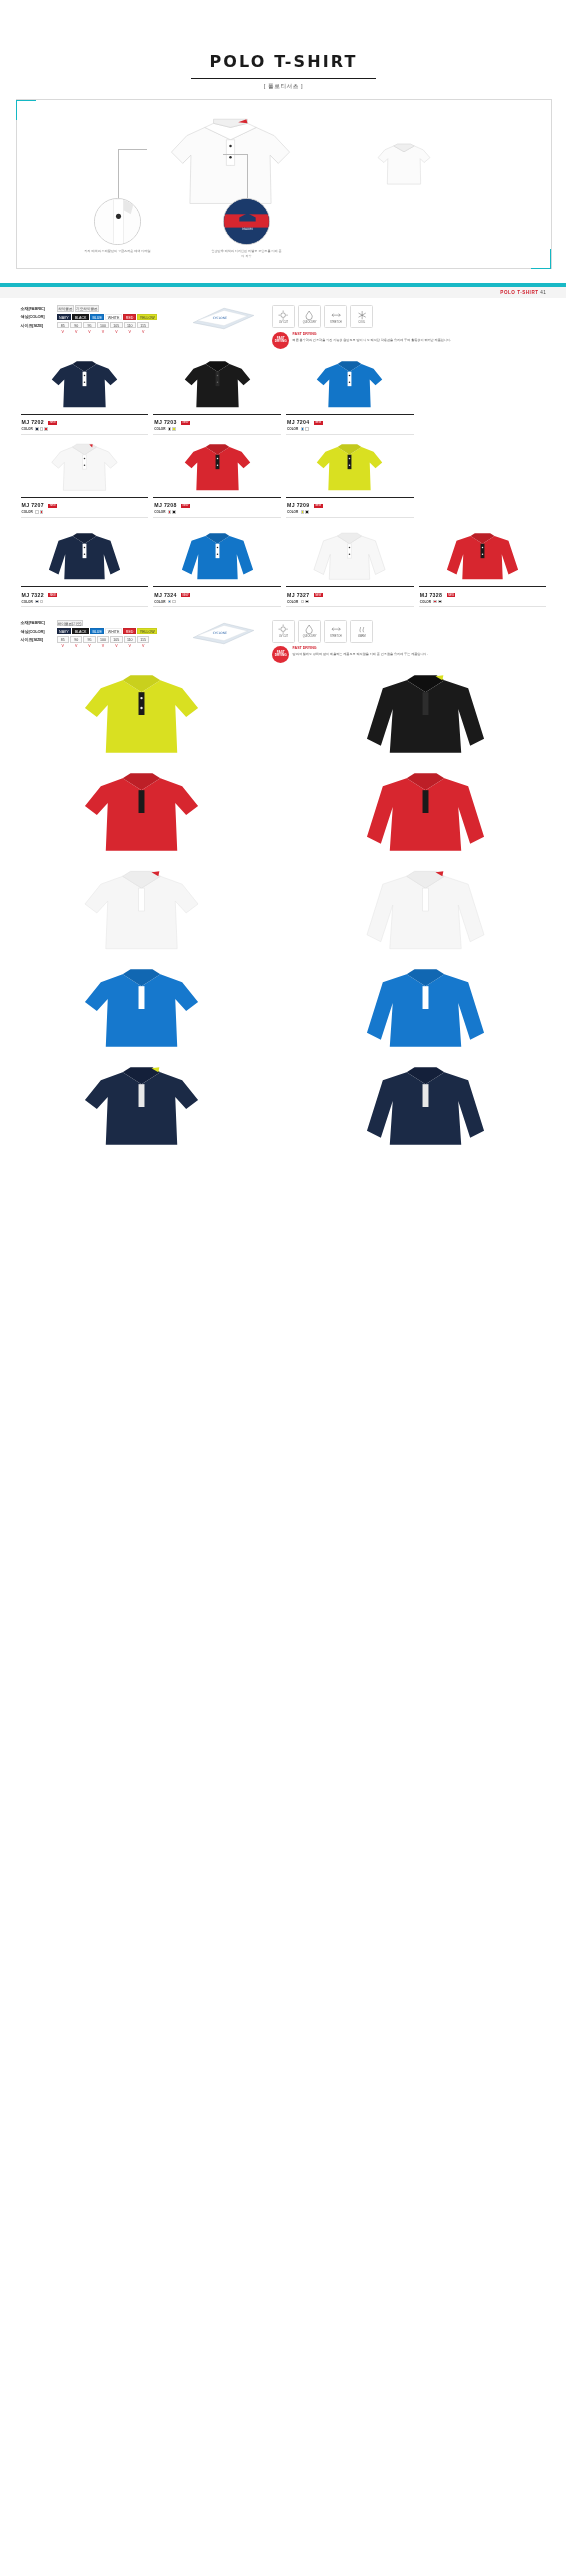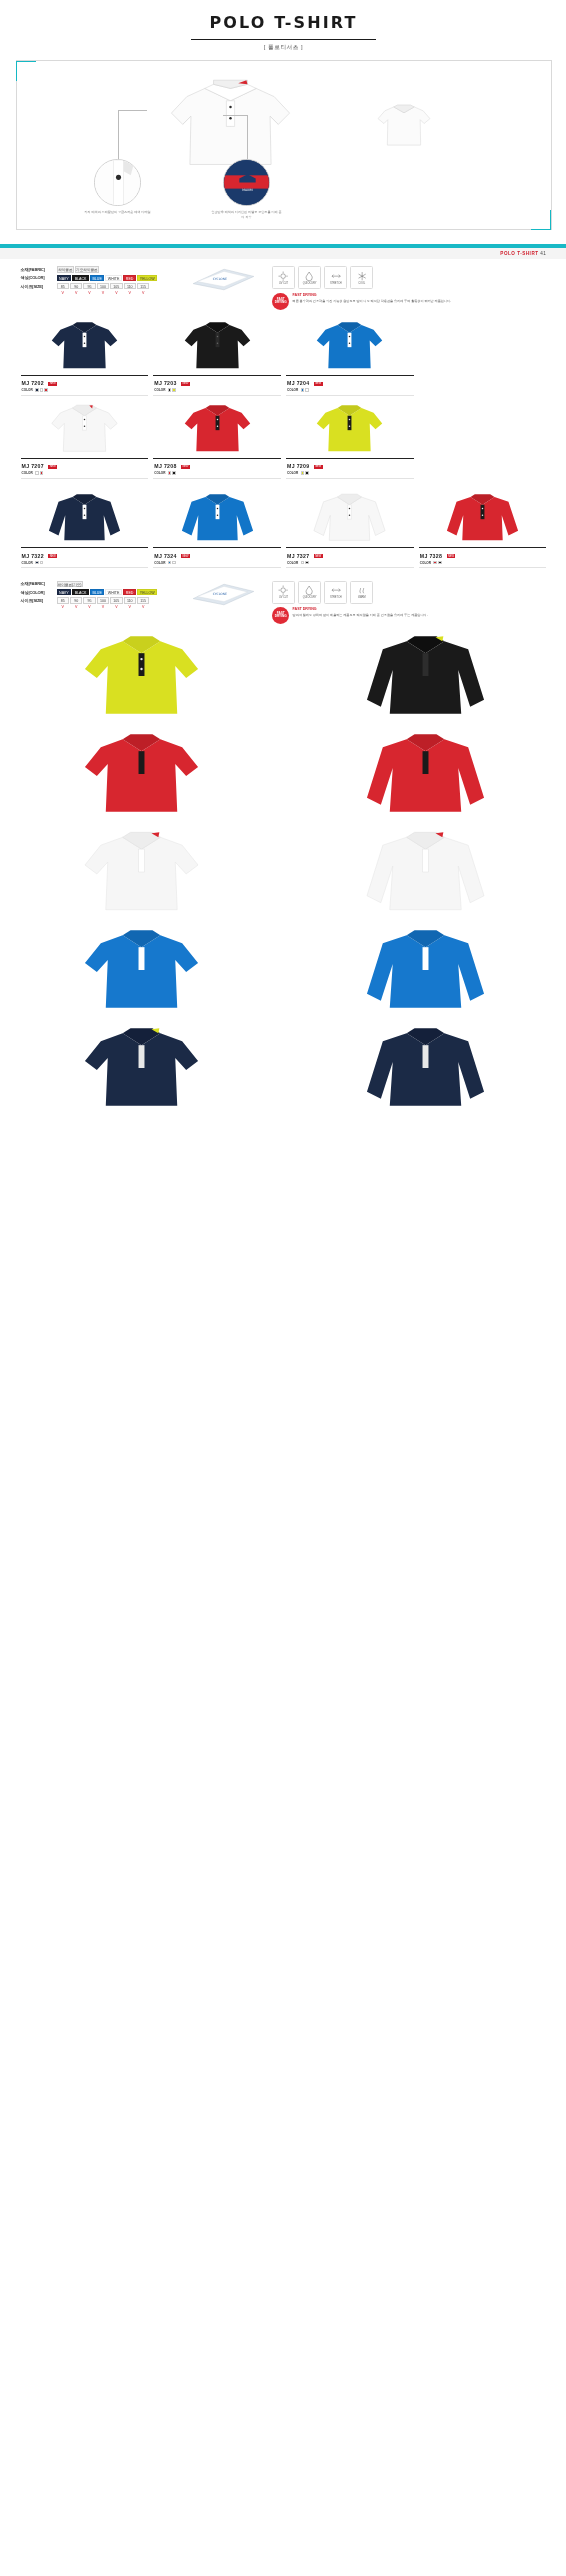--- a/index.html
+++ b/index.html
@@ -3,21 +3,21 @@
 <meta charset="utf-8">
 <style>
   * { box-sizing: border-box; }
   html, body { margin:0; padding:0; }
   body {
     width:567px;
     font-family:"Liberation Sans", sans-serif;
     background:#ffffff;
     color:#2b2b2b;
   }
-  .page { width:567px; position:relative; }
+  .page { width:567px; position:relative;margin-top:39px; }
 
   
   .header {
     padding-top:13.4px;
     text-align:center;
   }
   .header h1 {
     margin:0;
     font-size:16px;
     letter-spacing:2.1px;

